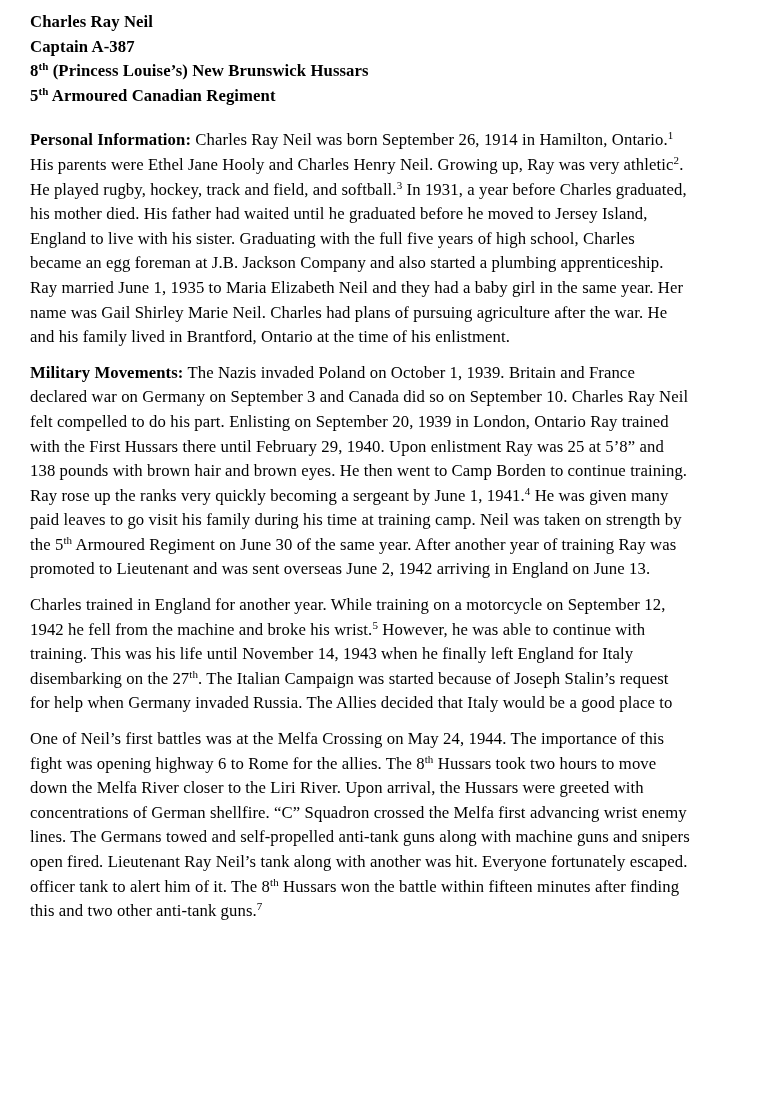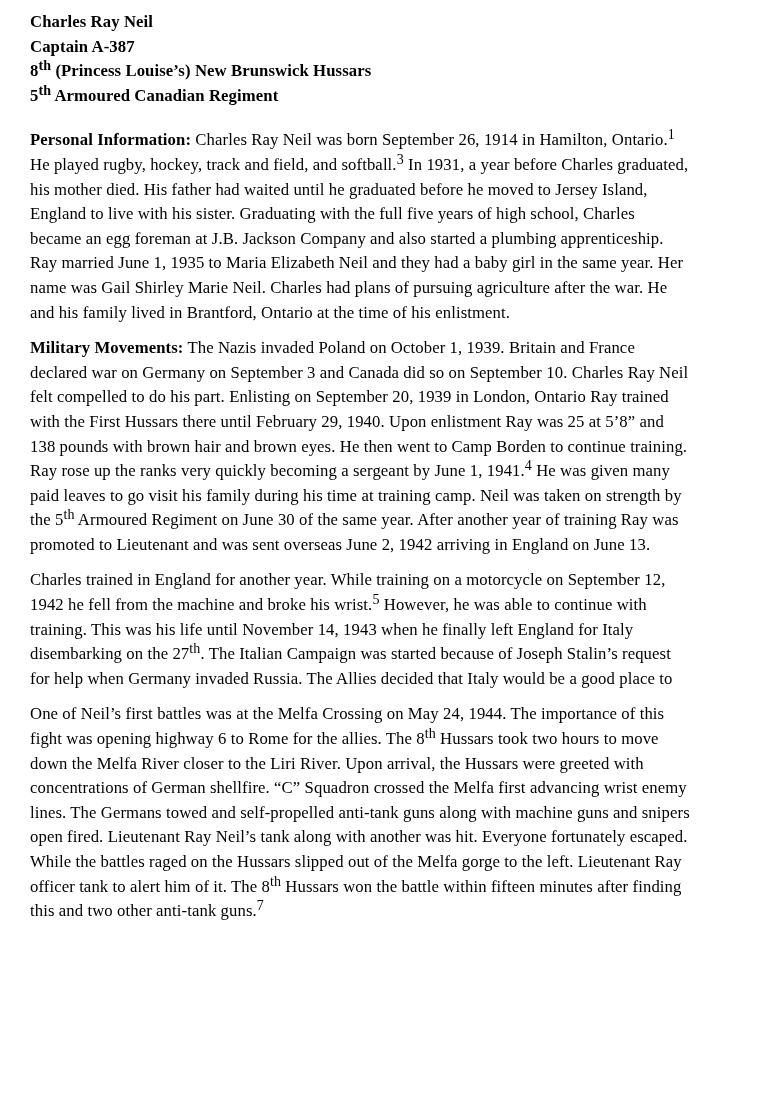--- a/index.html
+++ b/index.html
@@ -20,39 +20,40 @@
   .line {
     font-size: 16.7px;
     line-height: 24.6px;
     white-space: nowrap;
     letter-spacing: 0.1px;
   }
   .b { font-weight: bold; }
   .doc-header { margin-bottom: 20px; }
   .para { margin-bottom: 11px; }
   sup {
-    font-size: 14px;
+    font-size: 11px;
     line-height: 0;
     vertical-align: baseline;
     position: relative;
     top: -6px;
   }
 </style>
 </head>
 <body>
 
 <div class="page">
   <div class="doc-header">
       <div class="line"><span class="b">Charles Ray Neil</span></div>
       <div class="line"><span class="b">Captain A-387</span></div>
       <div class="line"><span class="b">8</span><sup class="b">th</sup><span class="b"> (Princess Louise’s) New Brunswick Hussars</span></div>
       <div class="line"><span class="b">5</span><sup class="b">th</sup><span class="b"> Armoured Canadian Regiment</span></div>
     </div>
   <div class="para">
       <div class="line"><span class="b">Personal Information:</span><span> Charles Ray Neil was born September 26, 1914 in Hamilton, Ontario.</span><sup>1</sup></div>
+      <div class="line"><span>His parents were Ethel Jane Hooly and Charles Henry Neil. Growing up, Ray was very athletic</span><sup>2</sup><span>.</span></div>
       <div class="line"><span>He played rugby, hockey, track and field, and softball.</span><sup>3</sup><span> In 1931, a year before Charles graduated,</span></div>
       <div class="line"><span>his mother died. His father had waited until he graduated before he moved to Jersey Island,</span></div>
       <div class="line"><span>England to live with his sister. Graduating with the full five years of high school, Charles</span></div>
       <div class="line"><span>became an egg foreman at J.B. Jackson Company and also started a plumbing apprenticeship.</span></div>
       <div class="line"><span>Ray married June 1, 1935 to Maria Elizabeth Neil and they had a baby girl in the same year. Her</span></div>
       <div class="line"><span>name was Gail Shirley Marie Neil. Charles had plans of pursuing agriculture after the war. He</span></div>
       <div class="line"><span>and his family lived in Brantford, Ontario at the time of his enlistment.</span></div>
     </div>
   <div class="para">
       <div class="line"><span class="b">Military Movements:</span><span> The Nazis invaded Poland on October 1, 1939. Britain and France</span></div>
@@ -72,17 +73,16 @@
       <div class="line"><span>disembarking on the 27</span><sup>th</sup><span>. The Italian Campaign was started because of Joseph Stalin’s request</span></div>
       <div class="line"><span>for help when Germany invaded Russia. The Allies decided that Italy would be a good place to</span></div>
     </div>
   <div class="para">
       <div class="line"><span>One of Neil’s first battles was at the Melfa Crossing on May 24, 1944. The importance of this</span></div>
       <div class="line"><span>fight was opening highway 6 to Rome for the allies. The 8</span><sup>th</sup><span> Hussars took two hours to move</span></div>
       <div class="line"><span>down the Melfa River closer to the Liri River. Upon arrival, the Hussars were greeted with</span></div>
       <div class="line"><span>concentrations of German shellfire. “C” Squadron crossed the Melfa first advancing wrist enemy</span></div>
       <div class="line"><span>lines. The Germans towed and self-propelled anti-tank guns along with machine guns and snipers</span></div>
       <div class="line"><span>open fired. Lieutenant Ray Neil’s tank along with another was hit. Everyone fortunately escaped.</span></div>
-      <div class="line"><span>While the battles raged on the Hussars slipped out of the Melfa gorge to the left. Lieutenant Ray</span></div>
       <div class="line"><span>officer tank to alert him of it. The 8</span><sup>th</sup><span> Hussars won the battle within fifteen minutes after finding</span></div>
       <div class="line"><span>this and two other anti-tank guns.</span><sup>7</sup></div>
     </div>
 </div>
 
 </body></html>

